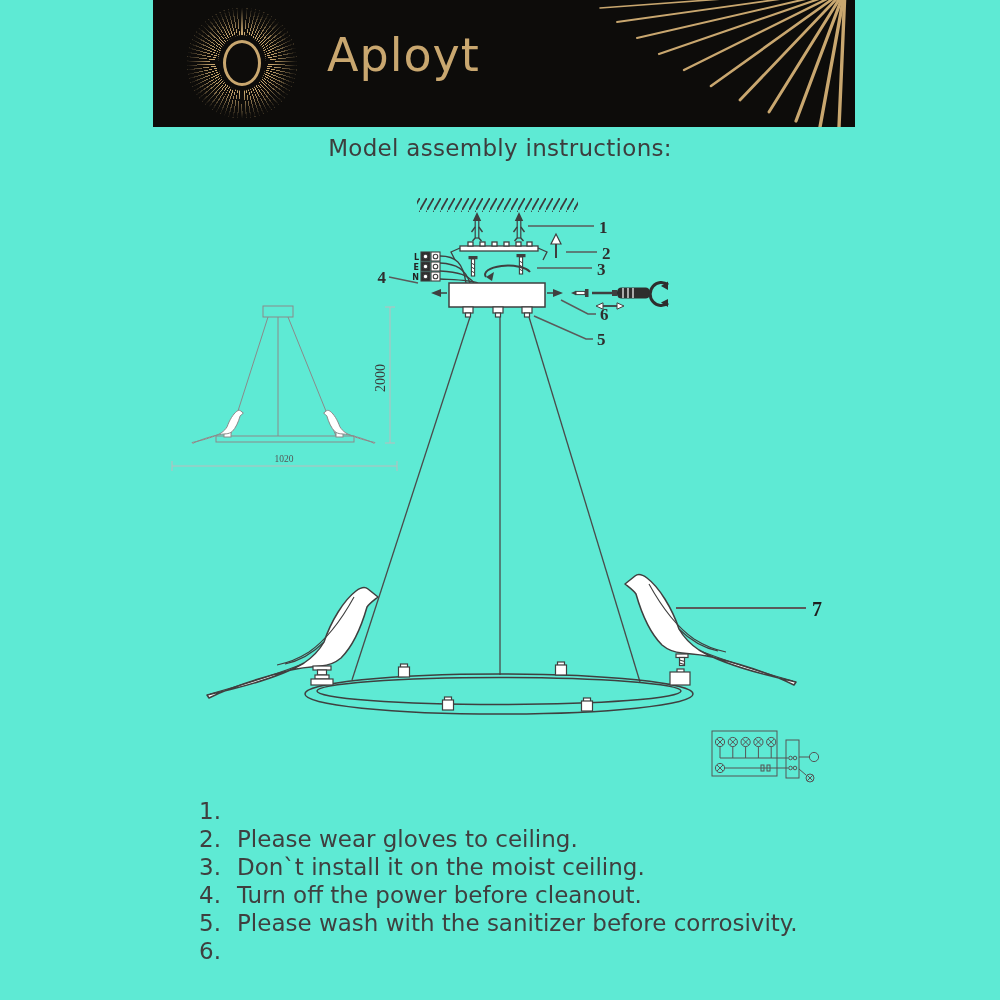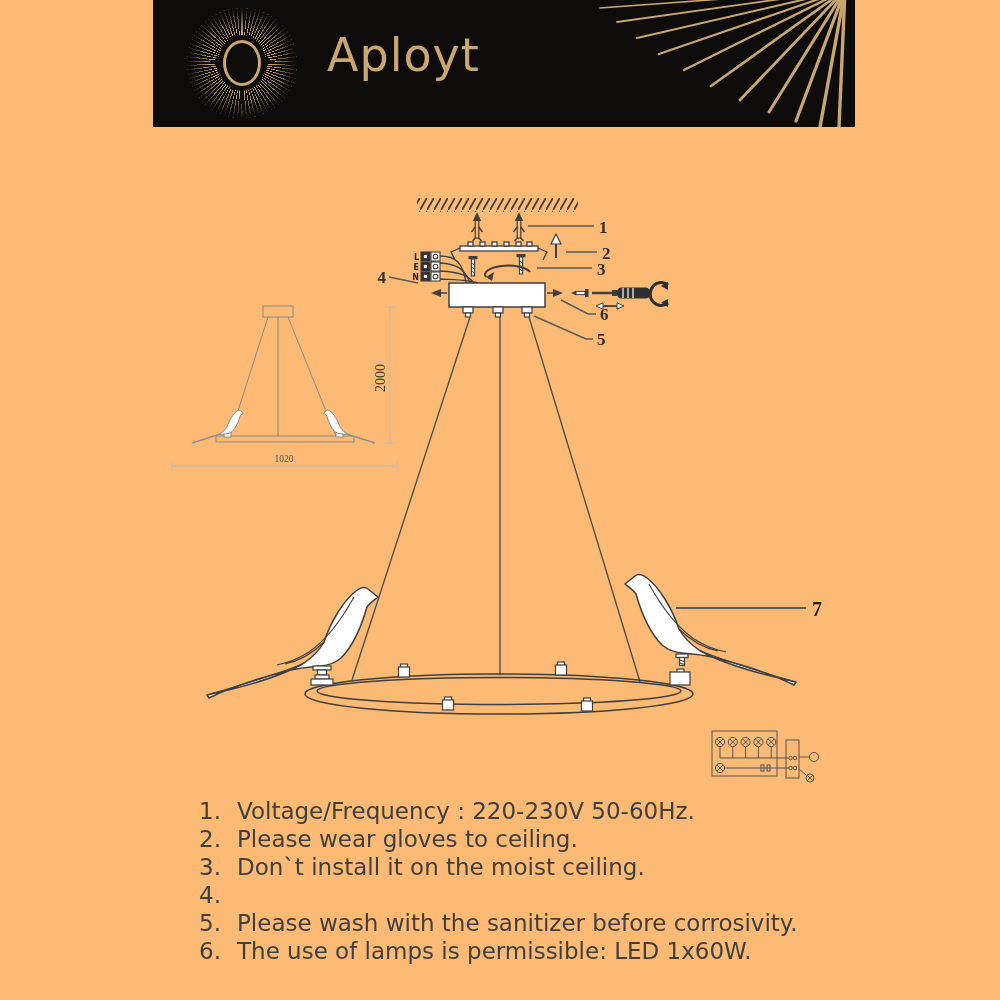--- a/index.html
+++ b/index.html
@@ -1,16 +1,16 @@
 <!DOCTYPE html>
 <html><head>
 <meta charset="utf-8">
 <style>
   html,body{margin:0;padding:0;background:#fff;}
-  .page{position:relative;width:1000px;height:1000px;background:#fdba74;overflow:hidden;
+  .page{position:relative;width:1000px;height:1000px;background:#5eead4;overflow:hidden;
         font-family:"DejaVu Sans","Liberation Sans",sans-serif;}
 
   
   .banner{position:absolute;left:153px;top:0;width:702px;height:127px;background:#0d0c0a;overflow:hidden;}
   .logo-burst{position:absolute;left:34px;top:8px;width:110px;height:110px;border-radius:50%;
       background:repeating-conic-gradient(#c9a76f 0deg 1.3deg, rgba(0,0,0,0) 1.3deg 4.6deg);}
   .logo-fade{position:absolute;inset:0;border-radius:50%;
       background:radial-gradient(closest-side, rgba(13,12,10,0) 0 55%, #0d0c0a 100%);}
   .logo-hole{position:absolute;left:50%;top:50%;width:48px;height:56px;transform:translate(-50%,-50%);
       background:#0d0c0a;border-radius:50%;}
@@ -56,20 +56,21 @@
         <line x1="300" y1="-10" x2="195" y2="100" stroke-width="2.8"></line>
         <line x1="300" y1="-10" x2="224" y2="112" stroke-width="3"></line>
         <line x1="300" y1="-10" x2="251" y2="121" stroke-width="3.2"></line>
         <line x1="300" y1="-10" x2="275" y2="127" stroke-width="3.4"></line>
         <line x1="300" y1="-10" x2="294" y2="127" stroke-width="3.4"></line>
       </g>
     </svg>
   </header>
 
   <div class="title-block">
+    <div>Model assembly instructions:</div>
   </div>
 
   <svg class="diagram" width="1000" height="600" viewBox="0 190 1000 600">
     <defs>
       <pattern id="hatch" patternUnits="userSpaceOnUse" width="7" height="14">
         <line x1="0" y1="14" x2="8" y2="0" stroke="#3c3c3c" stroke-width="1.8"></line>
       </pattern>
       <g id="anchor">
         <polygon points="0,-2 -4.2,7 4.2,7" fill="#3f3f3f"></polygon>
         <rect x="-1.8" y="6" width="3.6" height="18" fill="none" stroke="#3f3f3f" stroke-width="1.2"></rect>
@@ -335,36 +336,35 @@
       <line x1="799" y1="769" x2="806" y2="775"></line>
       <circle cx="810" cy="778" r="4"></circle>
       <line x1="807.2" y1="775.2" x2="812.8" y2="780.8"></line>
         <line x1="807.2" y1="780.8" x2="812.8" y2="775.2"></line>
     </g>
   </svg>
 
   <div class="instructions">
     <div class="ins-row">
       <span class="ins-num">1.</span>
-      <span class="ins-text">Voltage/Frequency : 220-230V 50-60Hz.</span>
     </div>
     <div class="ins-row">
       <span class="ins-num">2.</span>
       <span class="ins-text">Please wear gloves to ceiling.</span>
     </div>
     <div class="ins-row">
       <span class="ins-num">3.</span>
       <span class="ins-text">Don`t install it on the moist ceiling.</span>
     </div>
     <div class="ins-row">
       <span class="ins-num">4.</span>
+      <span class="ins-text">Turn off the power before cleanout.</span>
     </div>
     <div class="ins-row">
       <span class="ins-num">5.</span>
       <span class="ins-text">Please wash with the sanitizer before corrosivity.</span>
     </div>
     <div class="ins-row">
       <span class="ins-num">6.</span>
-      <span class="ins-text">The use of lamps is permissible: LED 1x60W.</span>
     </div>
   </div>
 
 </div>
 
 </body></html>

